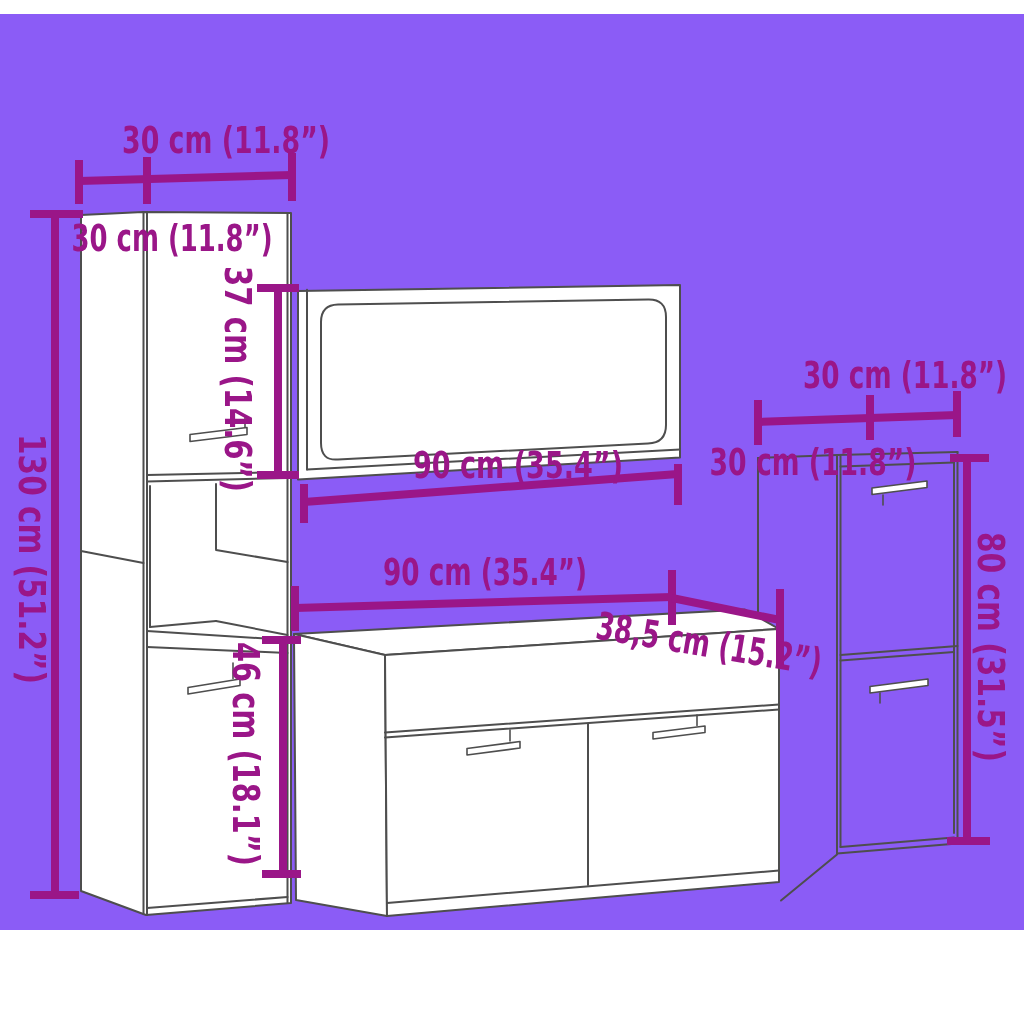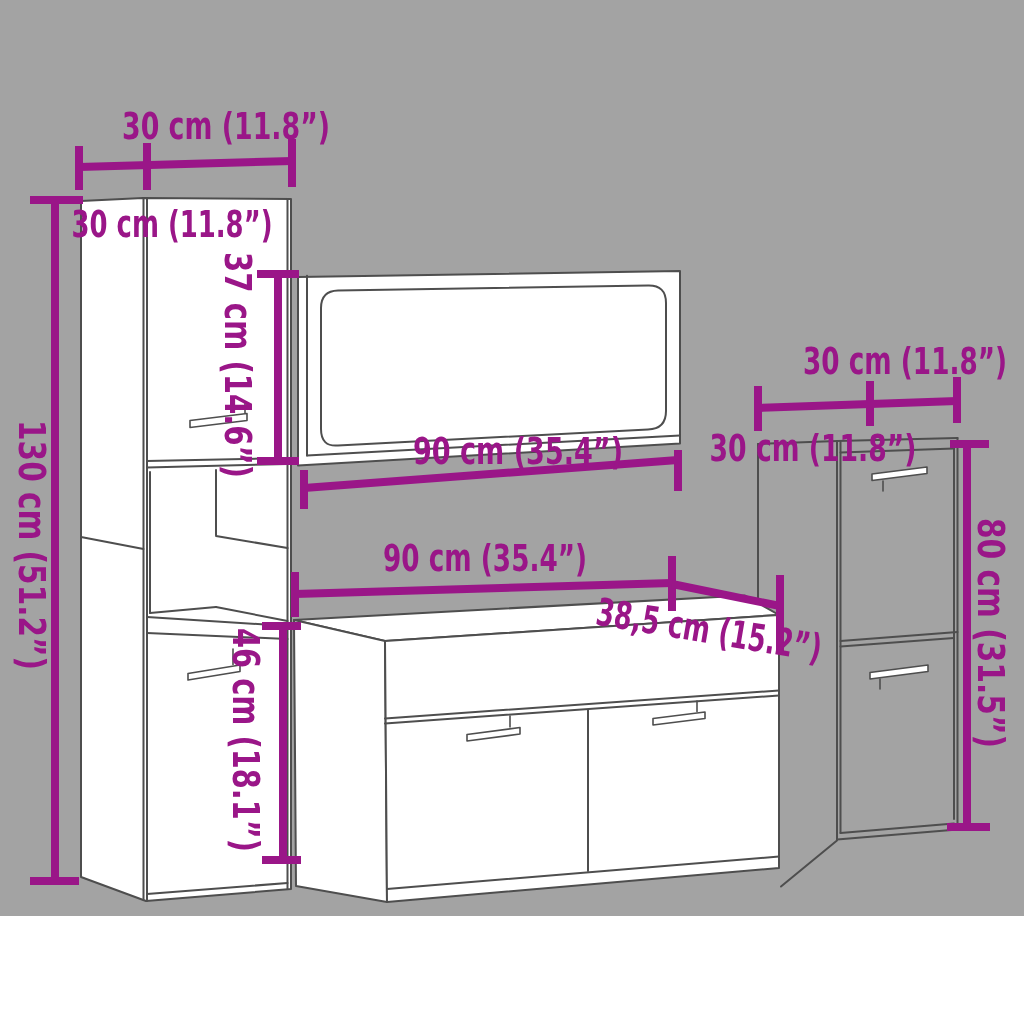--- a/index.html
+++ b/index.html
@@ -1,21 +1,22 @@
 <!DOCTYPE html>
 <html><head>
 <meta charset="utf-8">
 <style>
   html,body{margin:0;padding:0;background:#ffffff;}
   .stage{
     position:relative;
     width:1024px;height:916px;
-    background:#a3a3a3;
+    background:#8b5cf6;
     font-family:"DejaVu Sans",sans-serif;
     overflow:hidden;
+    margin-top:14px;
   }
   svg{display:block;}
   .furn{stroke:#4E4E4E;stroke-width:2;fill:none;stroke-linejoin:round;stroke-linecap:round;}
   .furn-fill{stroke:#4E4E4E;stroke-width:2;fill:#ffffff;stroke-linejoin:round;}
   .handle{stroke:#4E4E4E;stroke-width:1.6;fill:#ffffff;stroke-linejoin:round;}
   .dim{stroke:#9A1688;stroke-width:8;fill:none;stroke-linecap:butt;}
   .dimtxt{
     fill:#9A1688;
     font-family:"DejaVu Sans",sans-serif;
     font-weight:700;

